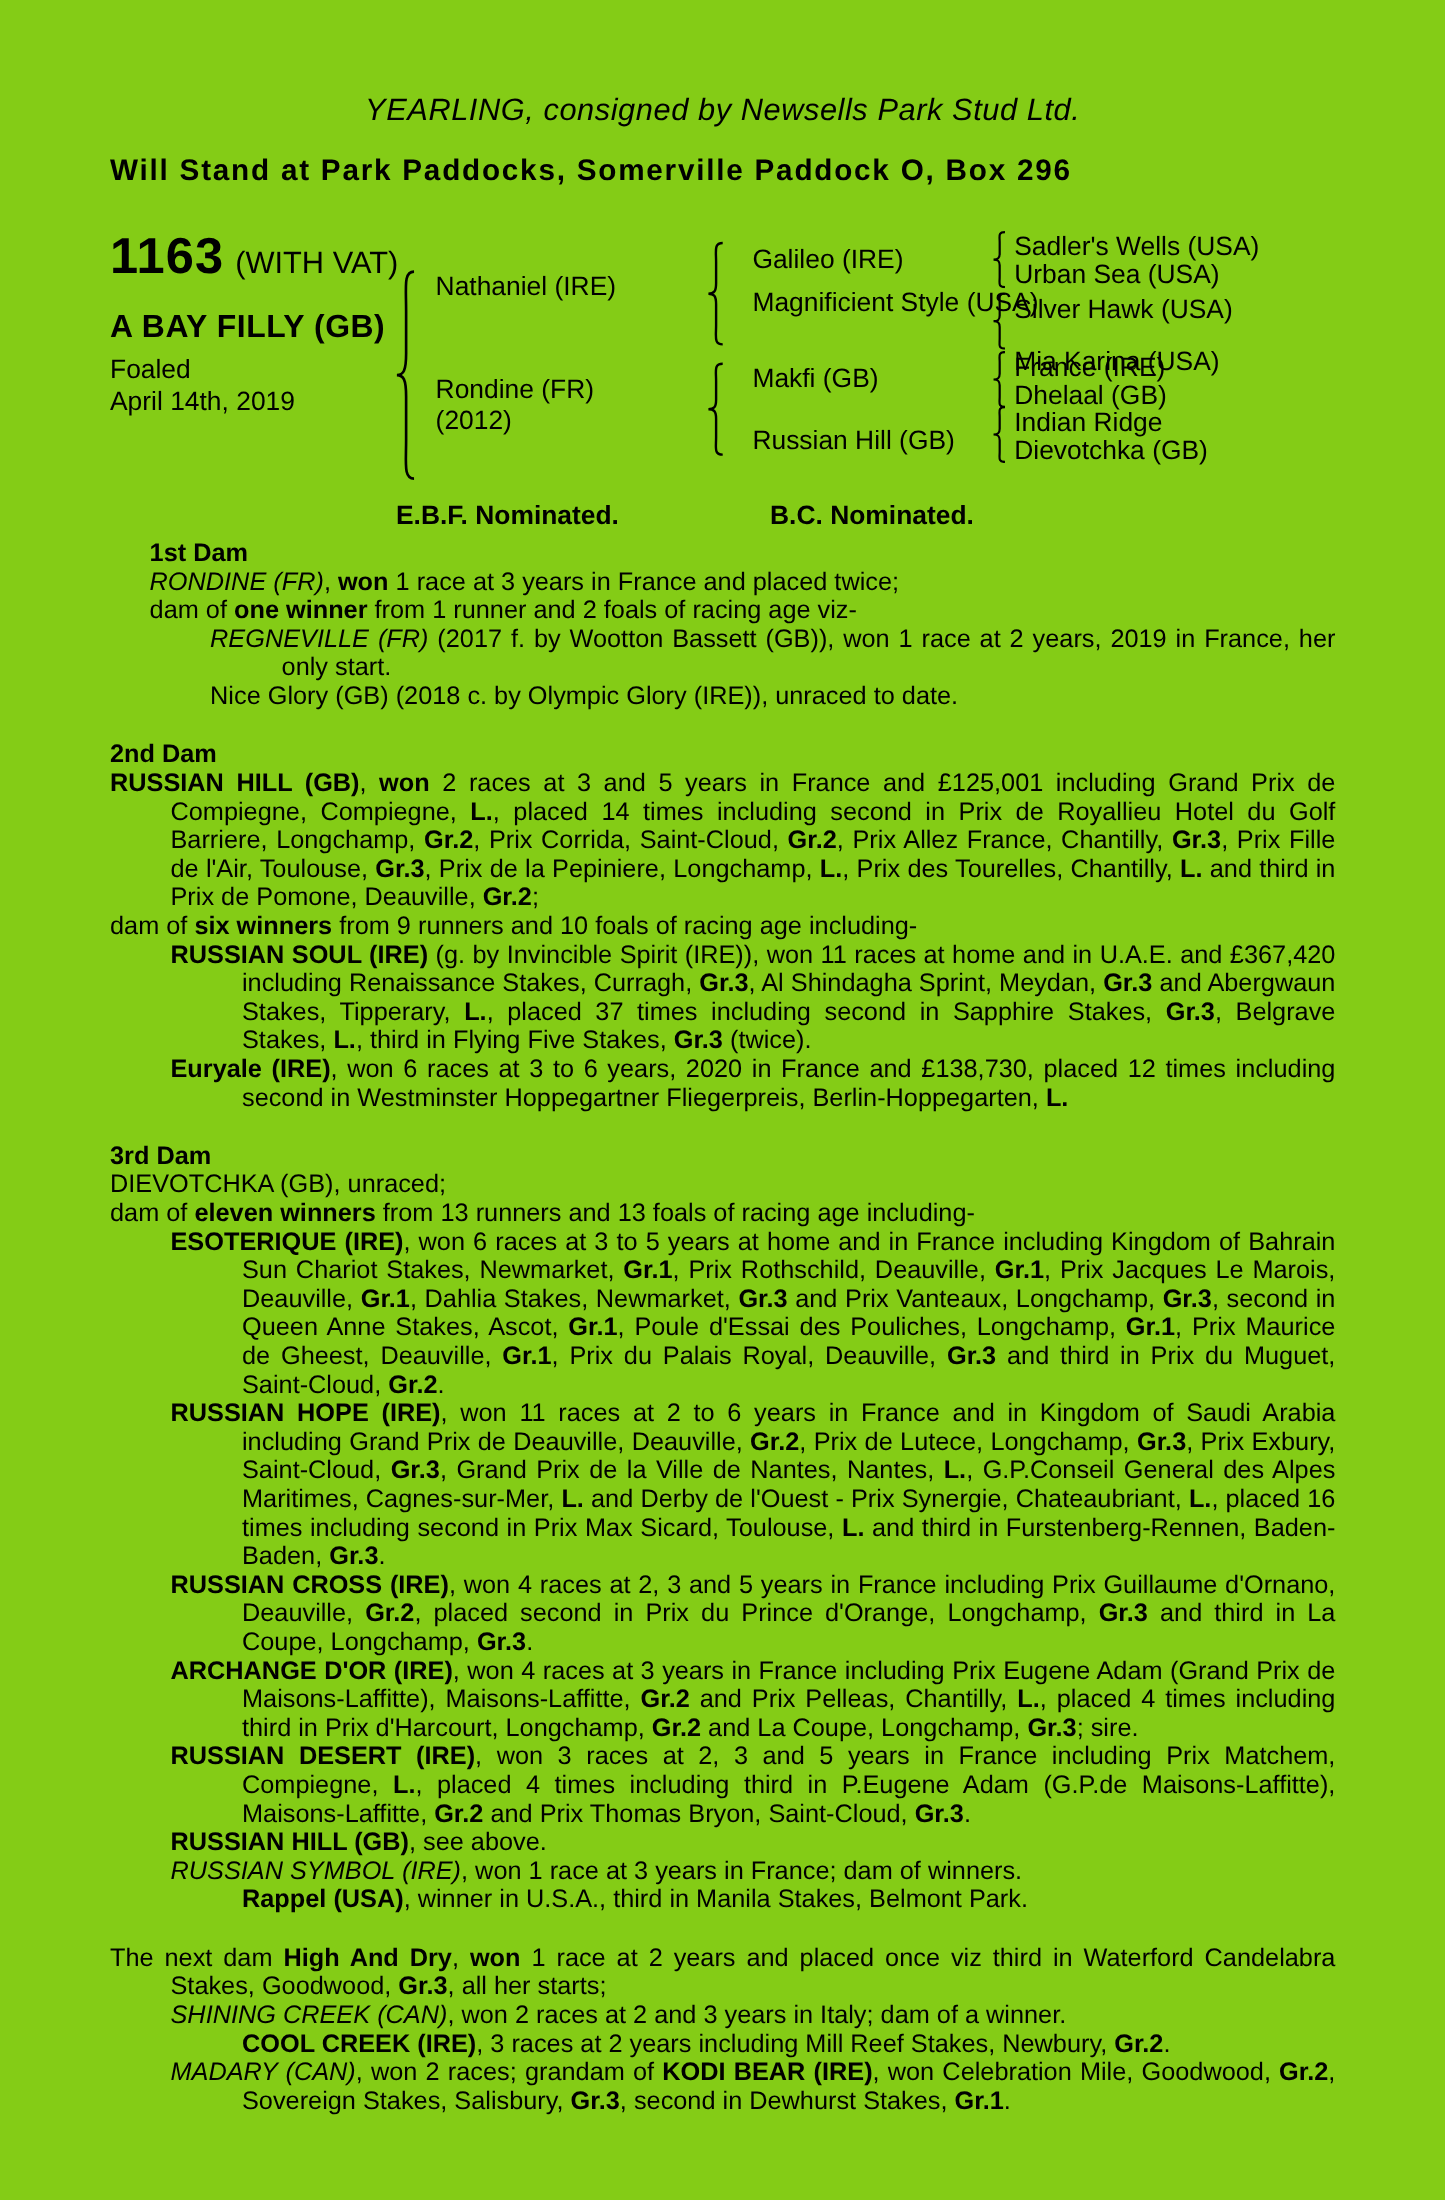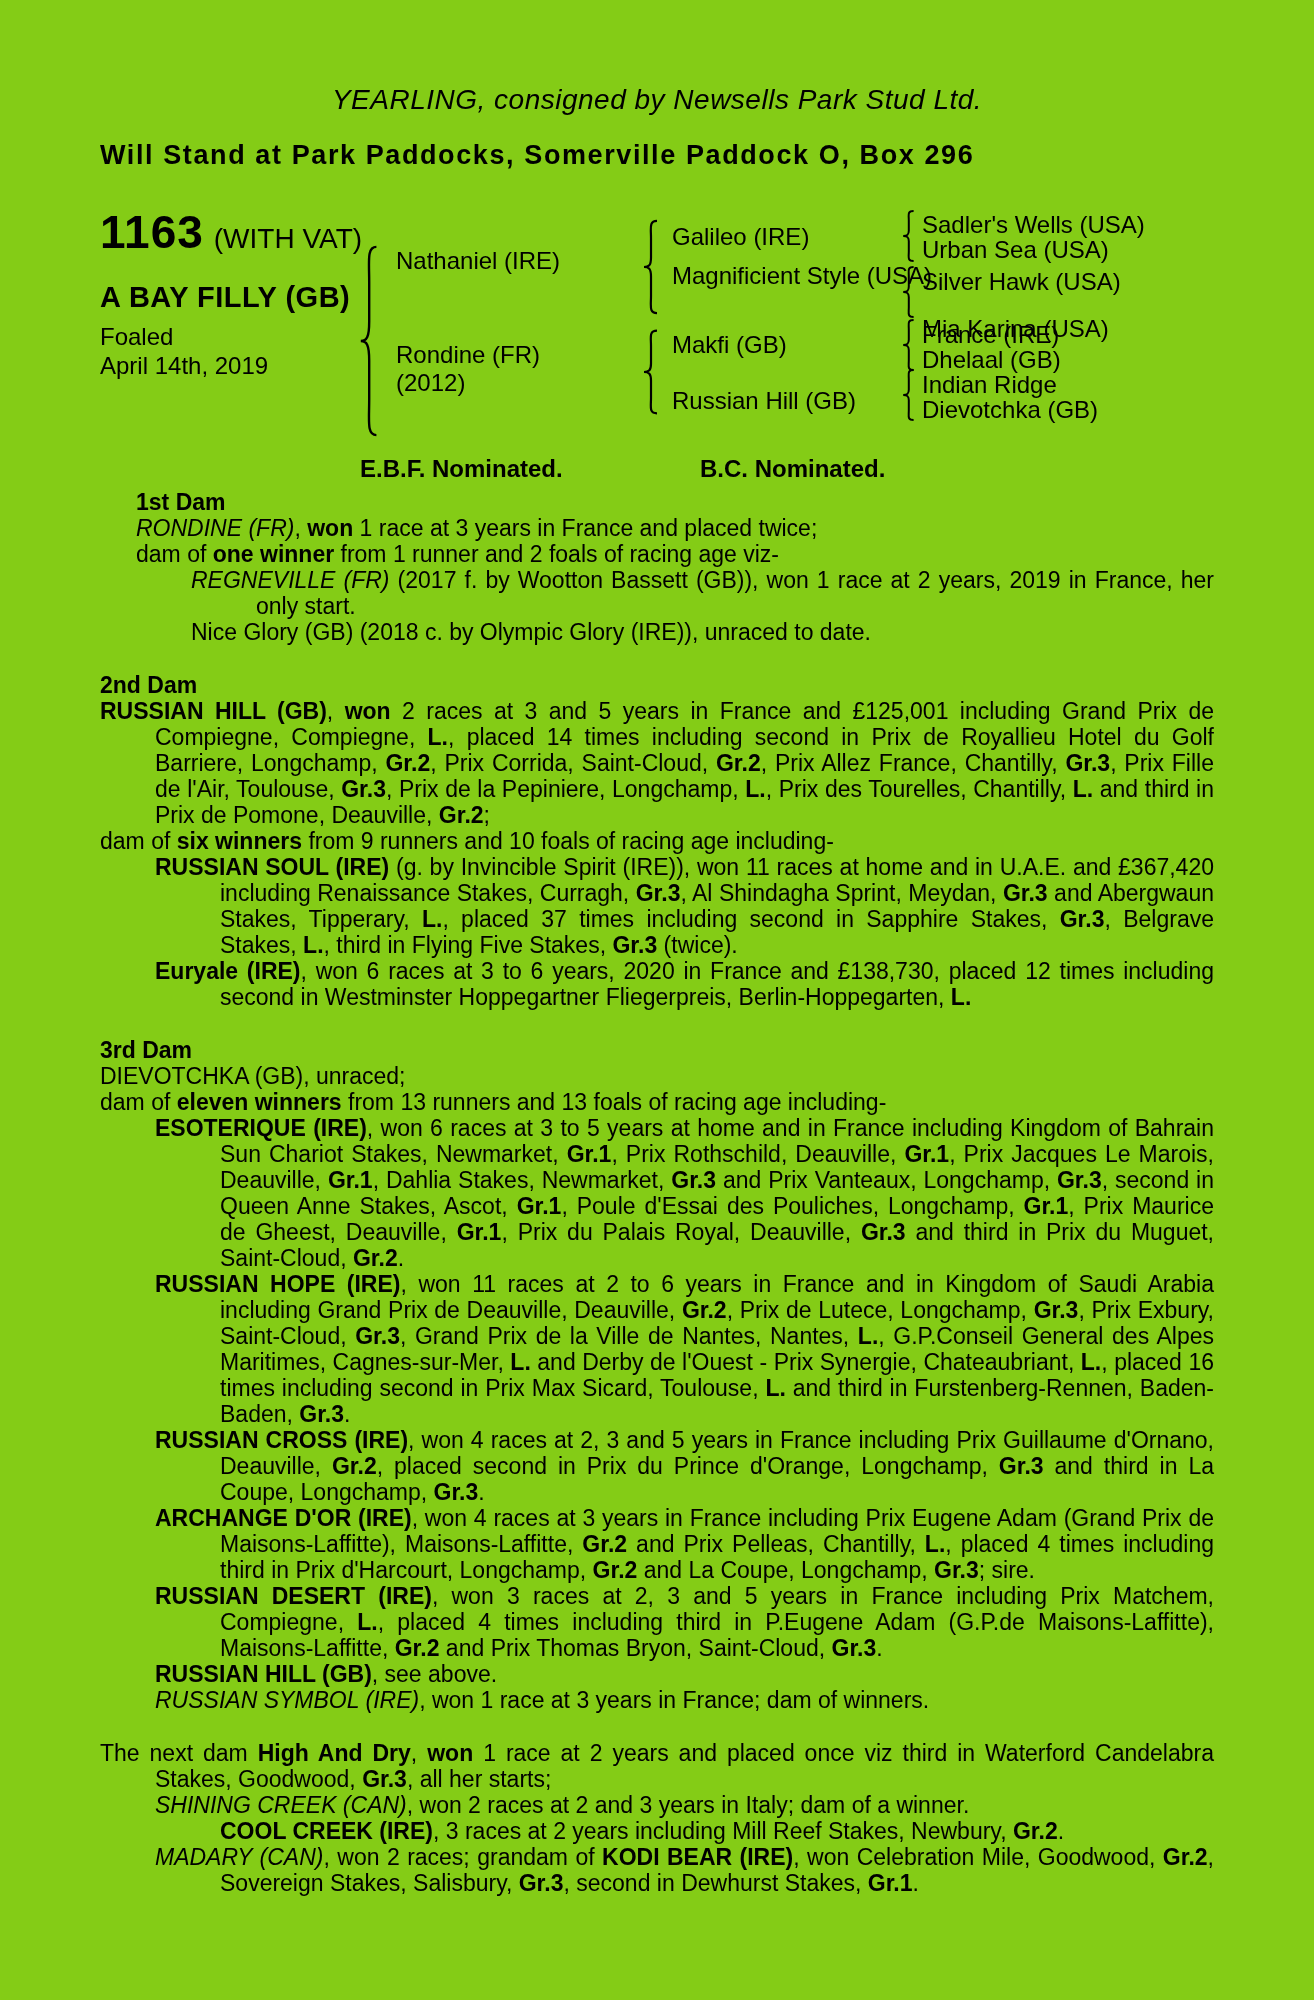--- a/index.html
+++ b/index.html
@@ -32,21 +32,21 @@
   .pedigree { position: relative; height: 250px; margin-top: 32px; font-size: 24px; }
   .pedigree .abs { position: absolute; white-space: nowrap; }
   .lot-line { top: 2px; left: 0; }
   .lot-number { font-size: 46px; font-weight: bold; letter-spacing: 1px; }
   .lot-vat { font-size: 28px; margin-left: 10px; }
   .horse-name { top: 78px; left: 0; font-size: 29px; font-weight: bold; letter-spacing: 0.5px; }
   .foaled-label { top: 120px; left: 0; }
   .foaled-date { top: 149px; left: 0; }
   .gen1-sire { top: 44px; left: 296px; }
   .gen1-dam  { top: 138px; left: 296px; line-height: 28px; white-space: normal; width: 220px; }
-  .gen2-text { left: 572px; }
+  .gen2-text { left: 584px; }
   .gen2-wrap { white-space: normal; width: 230px; line-height: 26px; }
   .gen3-text { left: 822px; }
   .brace { position: absolute; }
   .nominations { position: relative; height: 30px; margin-top: 2px; font-size: 24px; font-weight: bold; }
   .nominations .ebf { position: absolute; left: 260px; }
   .nominations .bc  { position: absolute; left: 600px; }
 
   
   .pedigree-body { margin-top: 4px; font-size: 23px; line-height: 26px; }
   .sect { margin-top: 27px; }
@@ -145,20 +145,21 @@
         <div class="sec-head">3rd Dam</div>
         <div class="para p0"><span>DIEVOTCHKA (GB), unraced;</span></div>
         <div class="para p0"><span>dam of </span><span class="b">eleven winners</span><span> from 13 runners and 13 foals of racing age including-</span></div>
         <div class="para p1"><span class="b">ESOTERIQUE (IRE)</span><span>, won 6 races at 3 to 5 years at home and in France including Kingdom of Bahrain Sun Chariot Stakes, Newmarket, </span><span class="b">Gr.1</span><span>, Prix Rothschild, Deauville, </span><span class="b">Gr.1</span><span>, Prix Jacques Le Marois, Deauville, </span><span class="b">Gr.1</span><span>, Dahlia Stakes, Newmarket, </span><span class="b">Gr.3</span><span> and Prix Vanteaux, Longchamp, </span><span class="b">Gr.3</span><span>, second in Queen Anne Stakes, Ascot, </span><span class="b">Gr.1</span><span>, Poule d'Essai des Pouliches, Longchamp, </span><span class="b">Gr.1</span><span>, Prix Maurice de Gheest, Deauville, </span><span class="b">Gr.1</span><span>, Prix du Palais Royal, Deauville, </span><span class="b">Gr.3</span><span> and third in Prix du Muguet, Saint-Cloud, </span><span class="b">Gr.2</span><span>.</span></div>
         <div class="para p1"><span class="b">RUSSIAN HOPE (IRE)</span><span>, won 11 races at 2 to 6 years in France and in Kingdom of Saudi Arabia including Grand Prix de Deauville, Deauville, </span><span class="b">Gr.2</span><span>, Prix de Lutece, Longchamp, </span><span class="b">Gr.3</span><span>, Prix Exbury, Saint-Cloud, </span><span class="b">Gr.3</span><span>, Grand Prix de la Ville de Nantes, Nantes, </span><span class="b">L.</span><span>, G.P.Conseil General des Alpes Maritimes, Cagnes-sur-Mer, </span><span class="b">L.</span><span> and Derby de l'Ouest - Prix Synergie, Chateaubriant, </span><span class="b">L.</span><span>, placed 16 times including second in Prix Max Sicard, Toulouse, </span><span class="b">L.</span><span> and third in Furstenberg-Rennen, Baden-Baden, </span><span class="b">Gr.3</span><span>.</span></div>
         <div class="para p1"><span class="b">RUSSIAN CROSS (IRE)</span><span>, won 4 races at 2, 3 and 5 years in France including Prix Guillaume d'Ornano, Deauville, </span><span class="b">Gr.2</span><span>, placed second in Prix du Prince d'Orange, Longchamp, </span><span class="b">Gr.3</span><span> and third in La Coupe, Longchamp, </span><span class="b">Gr.3</span><span>.</span></div>
         <div class="para p1"><span class="b">ARCHANGE D'OR (IRE)</span><span>, won 4 races at 3 years in France including Prix Eugene Adam (Grand Prix de Maisons-Laffitte), Maisons-Laffitte, </span><span class="b">Gr.2</span><span> and Prix Pelleas, Chantilly, </span><span class="b">L.</span><span>, placed 4 times including third in Prix d'Harcourt, Longchamp, </span><span class="b">Gr.2</span><span> and La Coupe, Longchamp, </span><span class="b">Gr.3</span><span>; sire.</span></div>
         <div class="para p1"><span class="b">RUSSIAN DESERT (IRE)</span><span>, won 3 races at 2, 3 and 5 years in France including Prix Matchem, Compiegne, </span><span class="b">L.</span><span>, placed 4 times including third in P.Eugene Adam (G.P.de Maisons-Laffitte), Maisons-Laffitte, </span><span class="b">Gr.2</span><span> and Prix Thomas Bryon, Saint-Cloud, </span><span class="b">Gr.3</span><span>.</span></div>
         <div class="para p1"><span class="b">RUSSIAN HILL (GB)</span><span>, see above.</span></div>
         <div class="para p1"><span class="i">RUSSIAN SYMBOL (IRE)</span><span>, won 1 race at 3 years in France; dam of winners.</span></div>
+        <div class="para p2"><span class="b">Rappel (USA)</span><span>, winner in U.S.A., third in Manila Stakes, Belmont Park.</span></div>
       </div>
 
       <div class="sect">
         <div class="para p0"><span>The next dam </span><span class="b">High And Dry</span><span>, </span><span class="b">won</span><span> 1 race at 2 years and placed once viz third in Waterford Candelabra Stakes, Goodwood, </span><span class="b">Gr.3</span><span>, all her starts;</span></div>
         <div class="para p1"><span class="i">SHINING CREEK (CAN)</span><span>, won 2 races at 2 and 3 years in Italy; dam of a winner.</span></div>
         <div class="para p2"><span class="b">COOL CREEK (IRE)</span><span>, 3 races at 2 years including Mill Reef Stakes, Newbury, </span><span class="b">Gr.2</span><span>.</span></div>
         <div class="para p1"><span class="i">MADARY (CAN)</span><span>, won 2 races; grandam of </span><span class="b">KODI BEAR (IRE)</span><span>, won Celebration Mile, Goodwood, </span><span class="b">Gr.2</span><span>, Sovereign Stakes, Salisbury, </span><span class="b">Gr.3</span><span>, second in Dewhurst Stakes, </span><span class="b">Gr.1</span><span>.</span></div>
       </div>
 
     </div>

